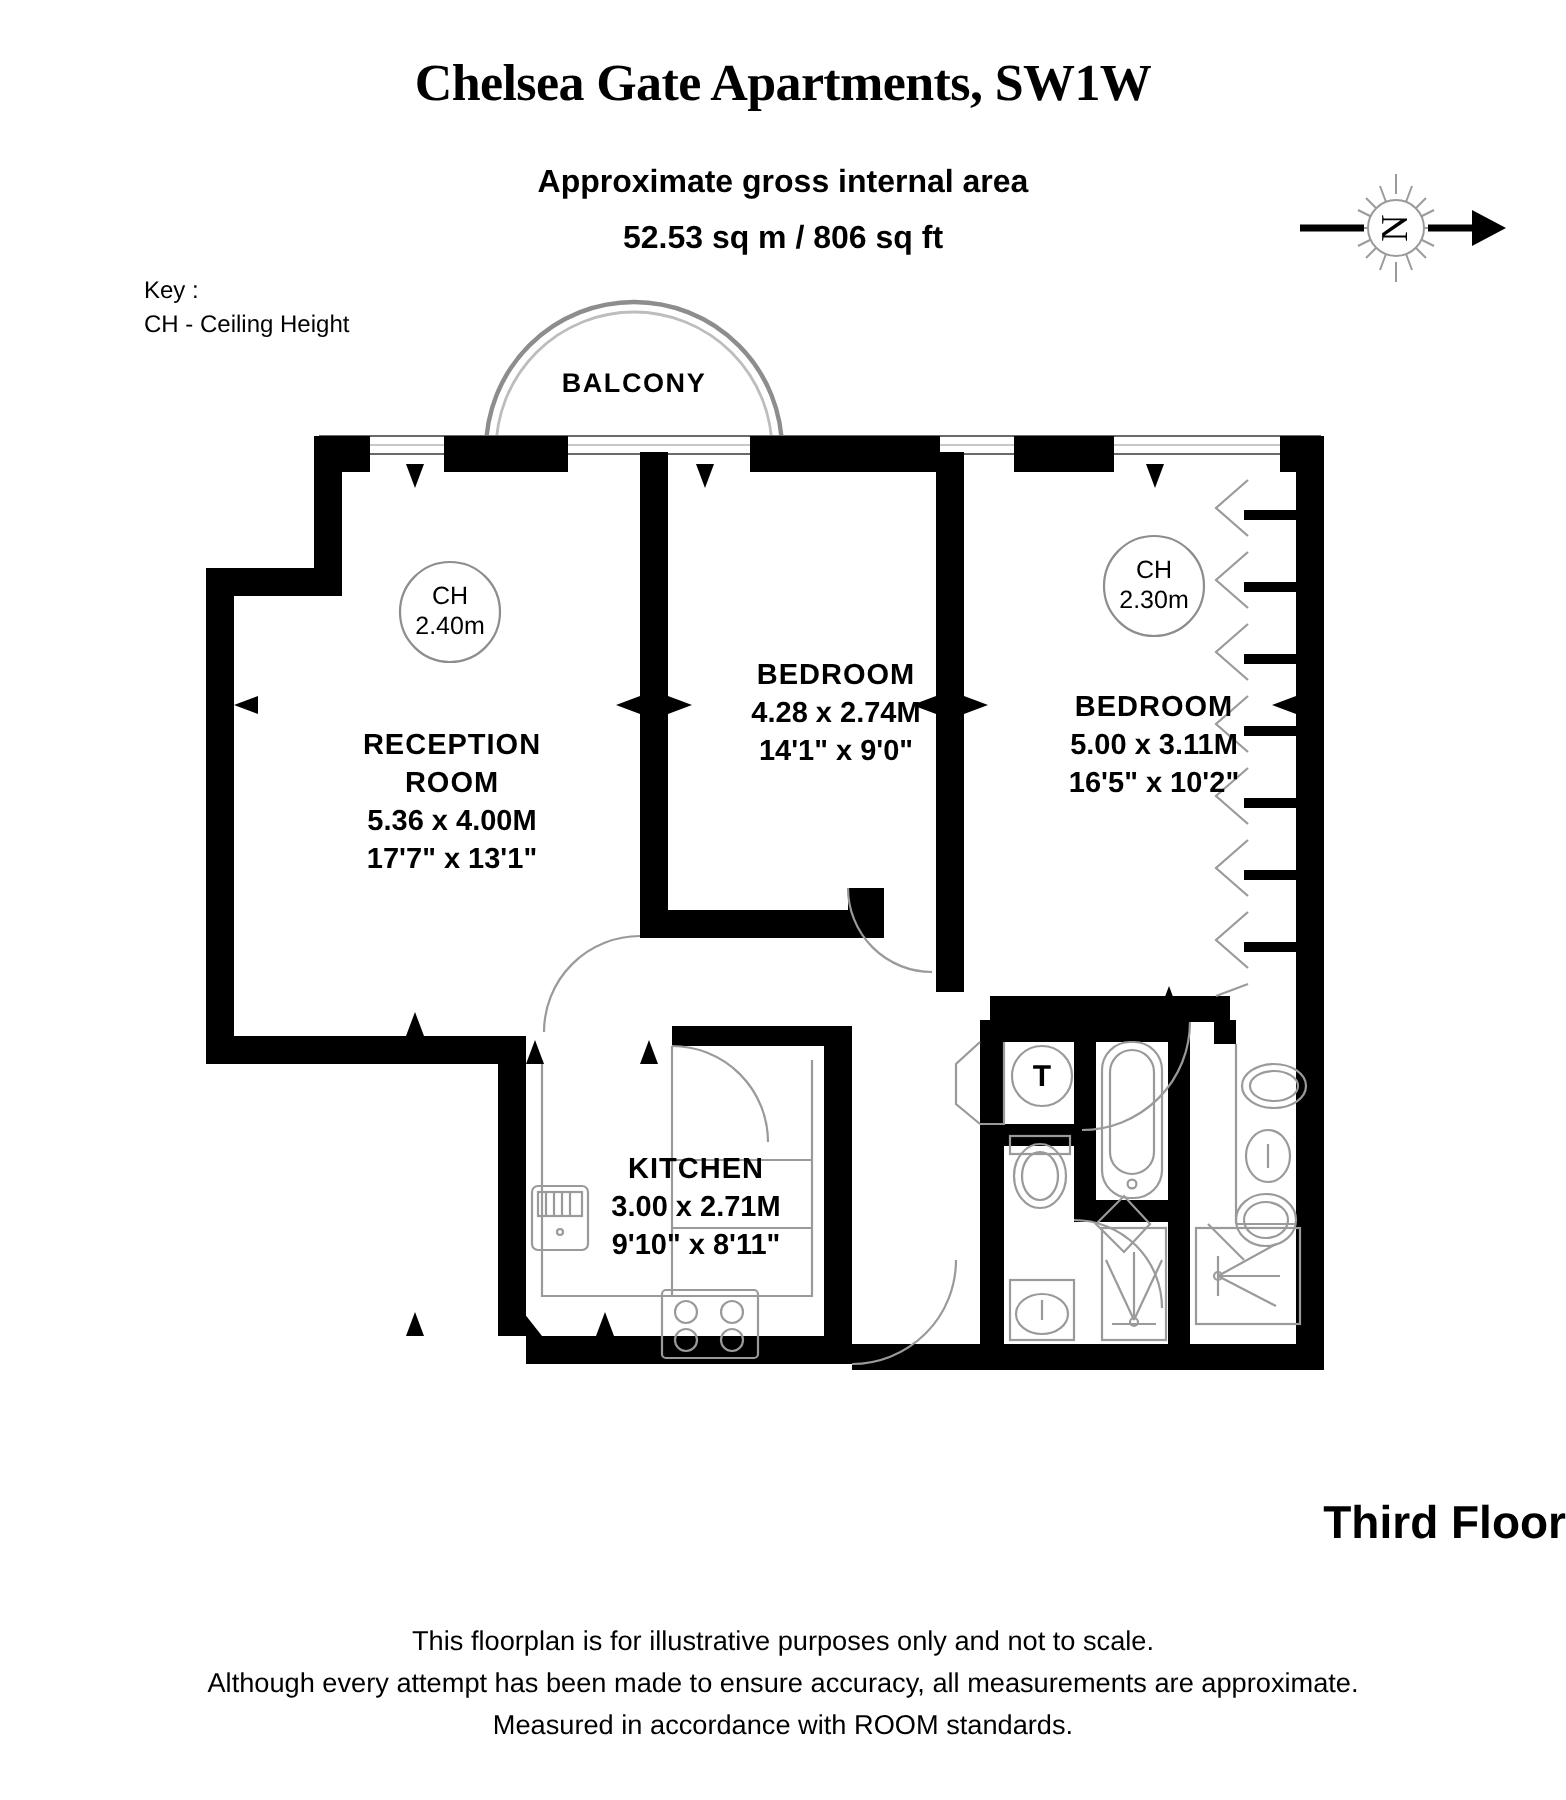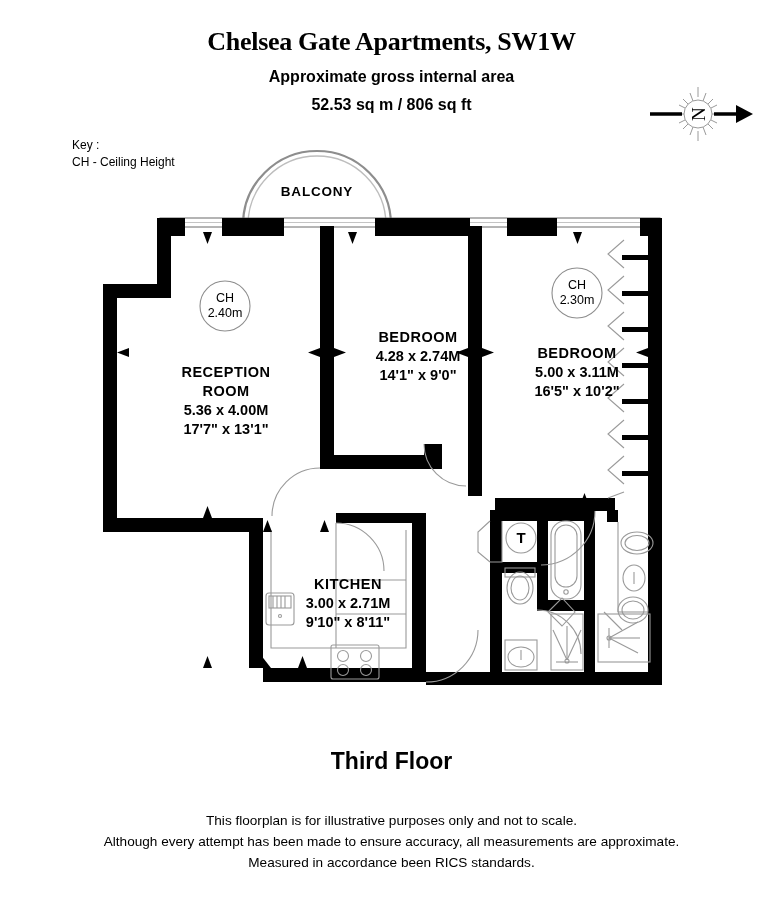--- a/index.html
+++ b/index.html
@@ -5,30 +5,30 @@
   html,body{margin:0;padding:0;background:#ffffff;}
   body{
     width:783px;height:900px;
     font-family:"Liberation Sans", sans-serif;
     color:#000;
     position:relative;
     overflow:hidden;
   }
   .header{position:absolute;left:0;top:0;width:783px;text-align:center;}
   .title{font-size:26px;font-weight:bold;letter-spacing:-0.3px;margin-top:28px;line-height:1.1;font-family:Liberation Serif, serif;}
-  .subtitle{font-size:16px;font-weight:bold;margin-top:11px;line-height:1.1;}
+  .subtitle{font-size:16px;font-weight:bold;margin-top:26px;line-height:1.1;}
   .area{font-size:16px;font-weight:bold;margin-top:11px;line-height:1.1;}
 
   .compass{position:absolute;left:648px;top:85px;width:105px;height:58px;}
 
   .key{position:absolute;left:72px;top:137px;font-size:12px;line-height:1.42;white-space:pre-line;}
 
   .plan{position:absolute;left:0px;top:0px;width:783px;height:760px;}
 
-  .floorlabel{position:absolute;left:0;top:748px;width:783px;text-align:center;
+  .floorlabel{position:absolute;left:0;top:748px;width:783px;text-align:right;
               font-size:23px;font-weight:bold;}
   .footer{position:absolute;left:0;top:810px;width:783px;text-align:center;
           font-size:13.6px;line-height:1.55;}
   .footer div{white-space:nowrap;}
 </style>
 </head>
 <body>
 
 <div class="header">
   <div class="title">Chelsea Gate Apartments, SW1W</div>
@@ -303,14 +303,14 @@
 
     <text x="521" y="543" text-anchor="middle" font-size="15" font-weight="bold">T</text>
   </g>
 </svg>
 
 <div class="floorlabel">Third Floor</div>
 
 <div class="footer">
   <div>This floorplan is for illustrative purposes only and not to scale.</div>
   <div>Although every attempt has been made to ensure accuracy, all measurements are approximate.</div>
-  <div>Measured in accordance been RICS standards.</div>
+  <div>Measured in accordance with ROOM standards.</div>
 </div>
 
 </body></html>

